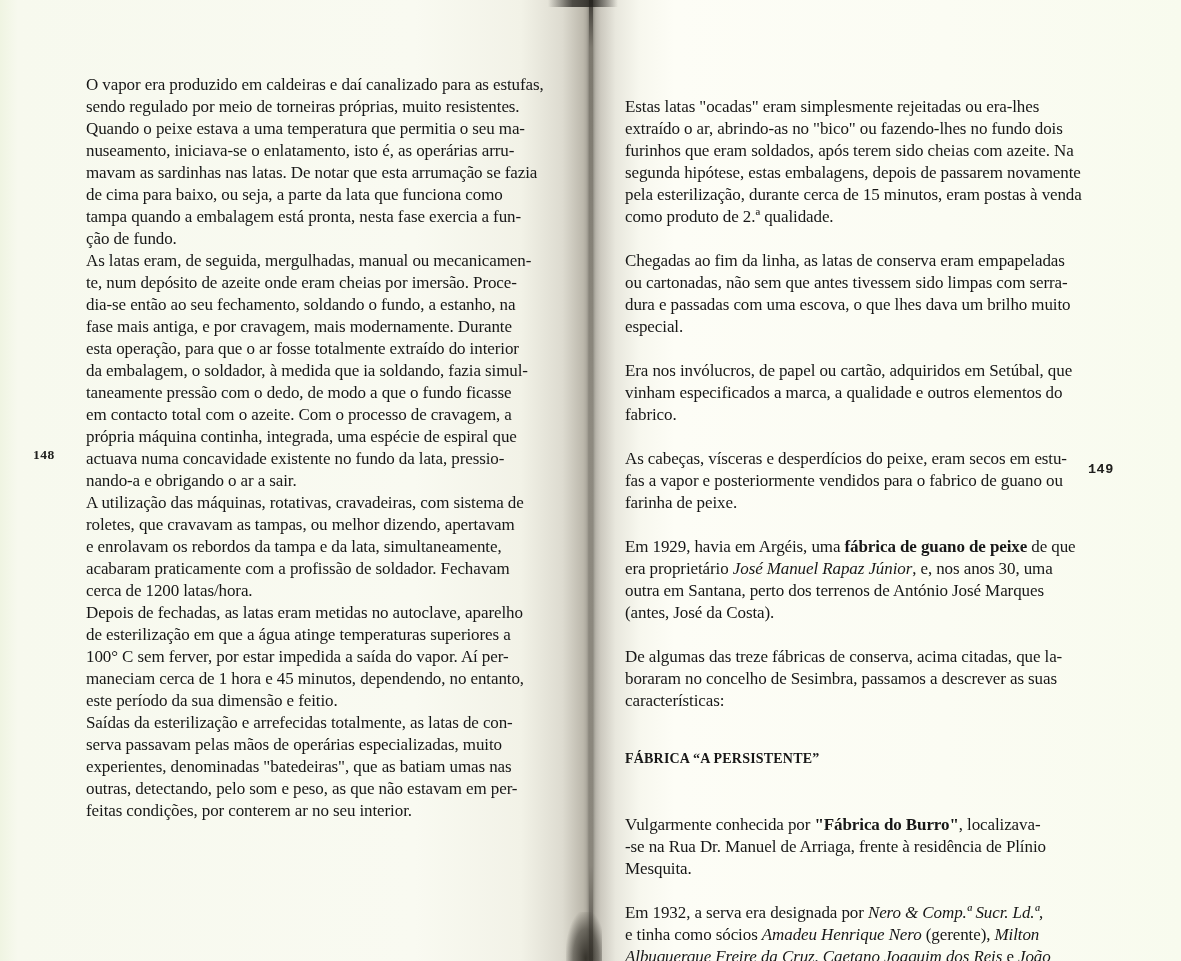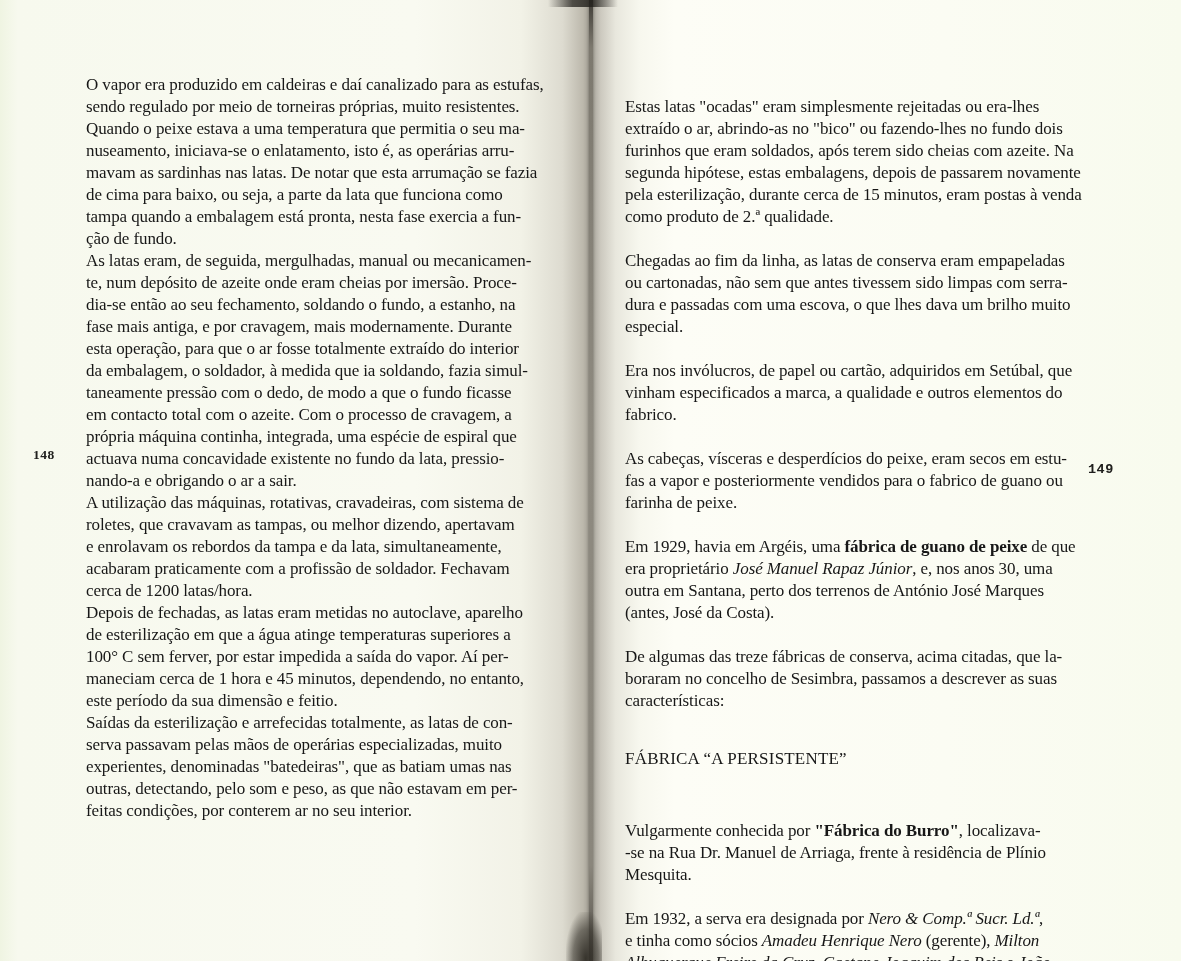--- a/index.html
+++ b/index.html
@@ -40,22 +40,22 @@
     position:absolute;top:74px;
     font-size:17px;line-height:22px;
     letter-spacing:-0.1px;
   }
   .text-col.left{left:86px;width:480px;font-family:Liberation Serif, serif;}
   .text-col.right{left:625px;width:486px;}
   p.para{margin:0;white-space:pre-line;}
   .b{font-weight:bold;margin-top:17px;}
   .i{font-style:italic;margin-top:32px;}
   .heading{
-    margin:36px 0 28px 0;
-    font-weight:normal;font-size:17px;letter-spacing:.2px;
+    margin:36px 0 22px 0;
+    font-weight:bold;font-size:14px;letter-spacing:.2px;
     white-space:pre-line;
   }
   .pagenum{
     position:absolute;font-size:13.5px;font-weight:bold;color:#20201e;
     letter-spacing:.5px;
   }
   .pagenum.left{left:33px;top:435px;margin-top:12px;}
   .pagenum.right{left:1088px;top:462px;font-family:Liberation Mono, monospace;}
 </style>
 </head>

